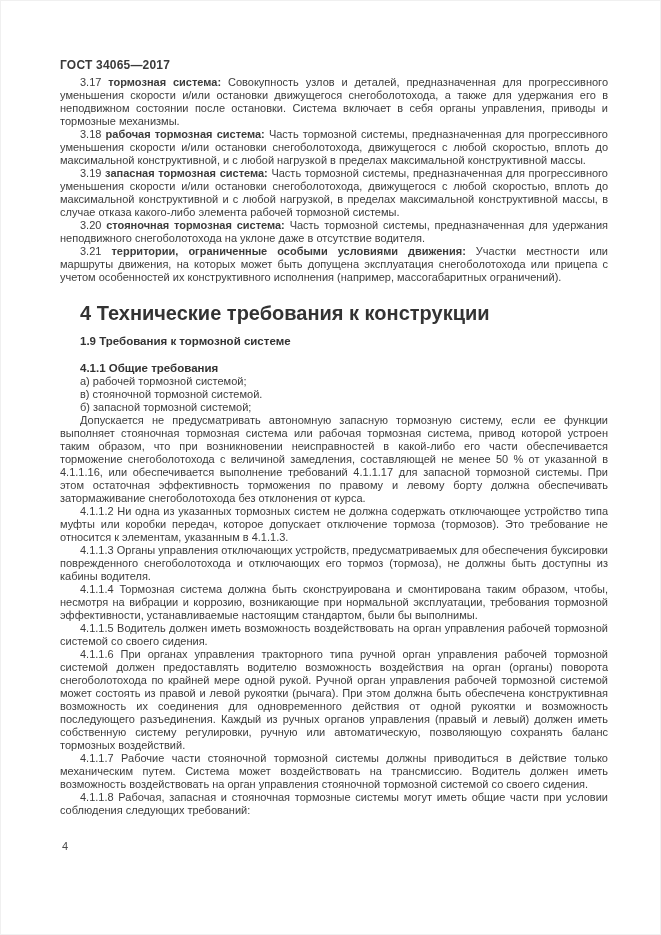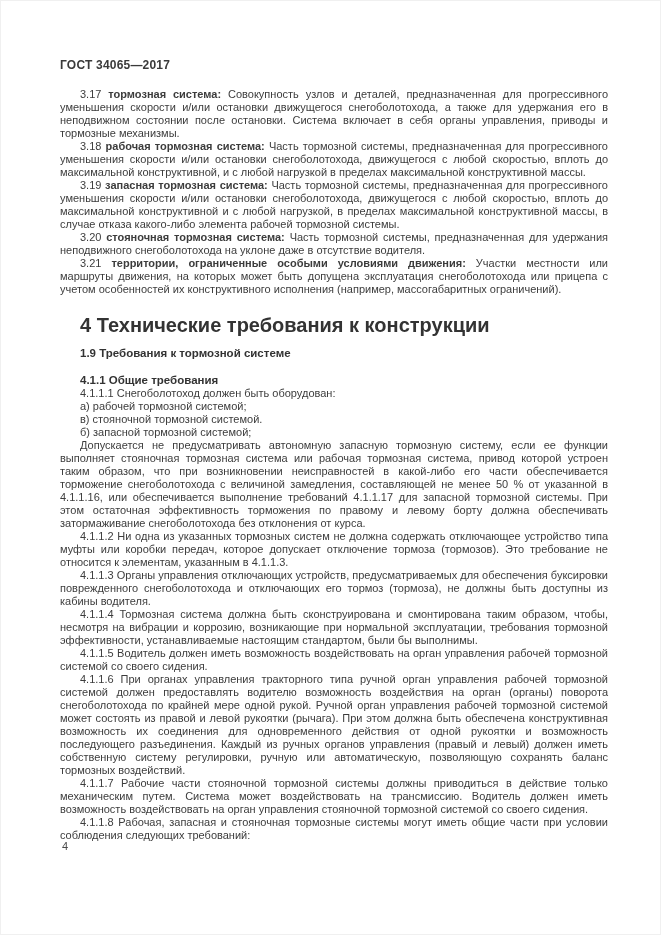--- a/index.html
+++ b/index.html
@@ -15,21 +15,21 @@
     position:absolute;left:0;top:0;width:661px;height:935px;
     background:#fff;
     box-shadow:inset 0 0 0 1px #f0f0f0;
   }
   .doc-header{
     position:absolute;left:60px;top:58px;
     font-size:12px;font-weight:bold;color:#3a3a3a;
     letter-spacing:0.2px;
   }
   .content{
-    position:absolute;left:60px;top:88px;width:548px;
+    position:absolute;left:60px;top:76px;width:548px;
     font-size:11px;line-height:13px;
   }
   p.para{
     margin:0;
     text-align:justify;
     text-indent:20px;
   }
   p.para .term{font-weight:bold;}
   h1.sec{
     font-size:20px;line-height:16px;font-weight:bold;color:#333;
@@ -66,21 +66,20 @@
     <p class="para def"><span>3.20</span> <span class="term">стояночная тормозная система:</span> <span>Часть тормозной системы, предназначенная для удержания неподвижного снегоболотохода на уклоне даже в отсутствие водителя.</span></p>
 
     <p class="para def"><span>3.21</span> <span class="term">территории, ограниченные особыми условиями движения:</span> <span>Участки местности или маршруты движения, на которых может быть допущена эксплуатация снегоболотохода или прицепа с учетом особенностей их конструктивного исполнения (например, массогабаритных ограничений).</span></p>
 
     <h1 class="sec">4 Технические требования к конструкции</h1>
 
     <h2 class="sub">1.9 Требования к тормозной системе</h2>
 
     <h3 class="sub2">4.1.1 Общие требования</h3>
 
-    <p class="para">4.1.1.1 Снегоболотоход должен быть оборудован:</p>
     <p class="para">а) рабочей тормозной системой;</p>
     <p class="para">в) стояночной тормозной системой.</p>
     <p class="para">б) запасной тормозной системой;</p>
     <p class="para">Допускается не предусматривать автономную запасную тормозную систему, если ее функции выполняет стояночная тормозная система или рабочая тормозная система, привод которой устроен таким образом, что при возникновении неисправностей в какой-либо его части обеспечивается торможение снегоболотохода с величиной замедления, составляющей не менее 50 % от указанной в 4.1.1.16, или обеспечивается выполнение требований 4.1.1.17 для запасной тормозной системы. При этом остаточная эффективность торможения по правому и левому борту должна обеспечивать затормаживание снегоболотохода без отклонения от курса.</p>
     <p class="para">4.1.1.2 Ни одна из указанных тормозных систем не должна содержать отключающее устройство типа муфты или коробки передач, которое допускает отключение тормоза (тормозов). Это требование не относится к элементам, указанным в 4.1.1.3.</p>
     <p class="para">4.1.1.3 Органы управления отключающих устройств, предусматриваемых для обеспечения буксировки поврежденного снегоболотохода и отключающих его тормоз (тормоза), не должны быть доступны из кабины водителя.</p>
     <p class="para">4.1.1.4 Тормозная система должна быть сконструирована и смонтирована таким образом, чтобы, несмотря на вибрации и коррозию, возникающие при нормальной эксплуатации, требования тормозной эффективности, устанавливаемые настоящим стандартом, были бы выполнимы.</p>
     <p class="para">4.1.1.5 Водитель должен иметь возможность воздействовать на орган управления рабочей тормозной системой со своего сидения.</p>
     <p class="para">4.1.1.6 При органах управления тракторного типа ручной орган управления рабочей тормозной системой должен предоставлять  водителю возможность воздействия на орган (органы) поворота снегоболотохода по крайней мере одной рукой. Ручной орган управления рабочей тормозной системой может состоять из правой и левой рукоятки (рычага). При этом должна быть обеспечена конструктивная возможность их соединения для одновременного действия от одной рукоятки и возможность последующего разъединения. Каждый из ручных органов управления (правый и левый) должен иметь собственную систему регулировки, ручную или автоматическую, позволяющую сохранять баланс тормозных воздействий.</p>
     <p class="para">4.1.1.7 Рабочие части стояночной тормозной системы должны приводиться в действие только механическим путем. Система может воздействовать на трансмиссию. Водитель должен иметь возможность воздействовать на орган управления стояночной тормозной системой со своего сидения.</p>

